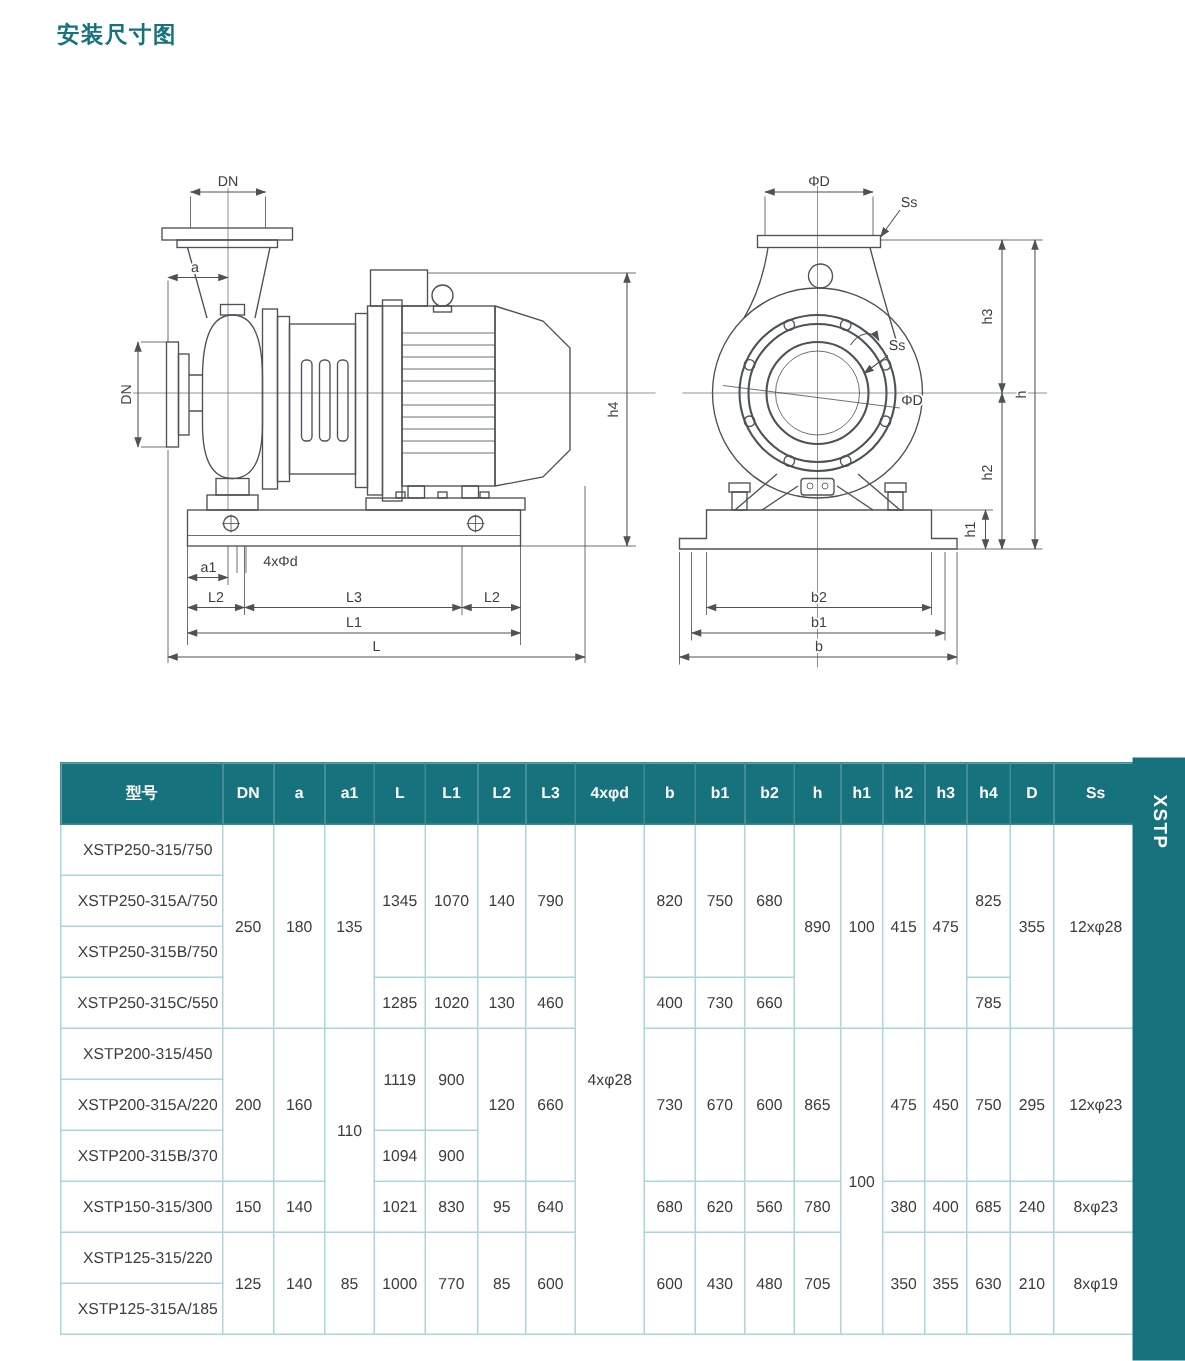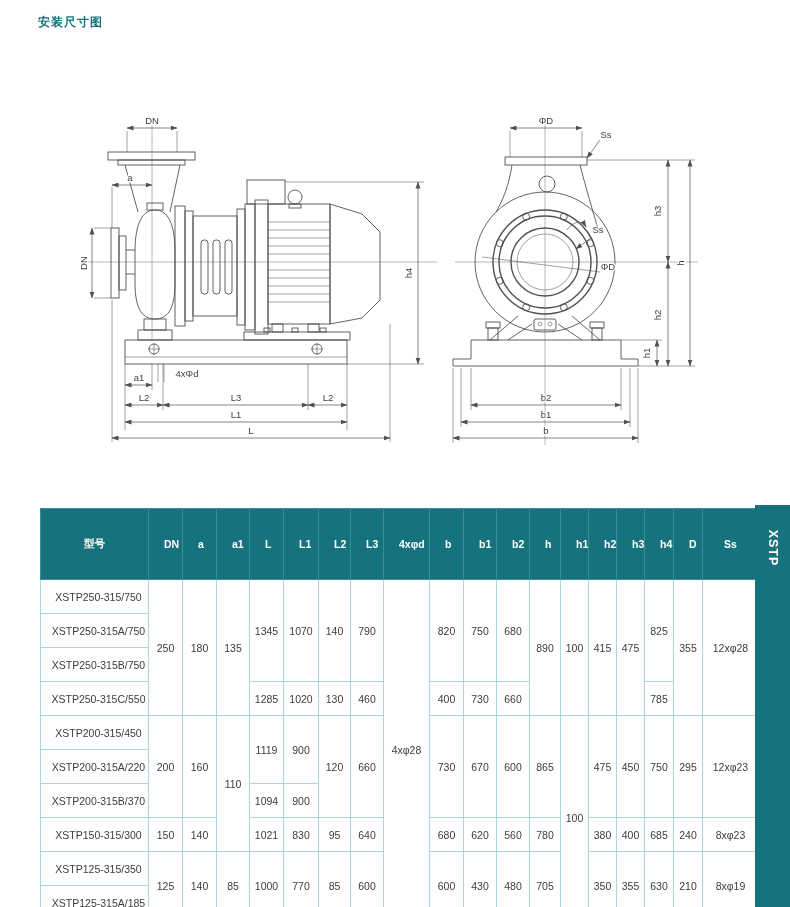--- a/index.html
+++ b/index.html
@@ -1,21 +1,21 @@
 <!DOCTYPE html>
 <html><head>
 <meta charset="utf-8">
 <style>
   html,body{margin:0;padding:0;}
   body{
     width:790px;height:907px;position:relative;background:#ffffff;
     font-family:"Liberation Sans","DejaVu Sans",sans-serif;overflow:hidden;
   }
   .page-title{
-    position:absolute;left:38px;top:14px;font-size:12px;font-weight:bold;
+    position:absolute;left:38px;top:14px;font-size:15px;font-weight:bold;
     color:#16737d;letter-spacing:1px;
   }
   .diagram-wrap{position:absolute;left:40px;top:100px;width:710px;height:360px;}
   svg text.dim{
     font-family:"Liberation Sans","DejaVu Sans",sans-serif;font-size:9.5px;fill:#3a3f44;
     text-anchor:middle;paint-order:stroke;stroke:#ffffff;stroke-width:2.5px;
   }
   .geo{stroke:#4d5257;fill:none;stroke-width:0.9;}
   .geo2{stroke:#4d5257;fill:none;stroke-width:1.4;}
   .thin{stroke:#4d5257;fill:none;stroke-width:0.55;}
@@ -23,21 +23,21 @@
   .dl{stroke:#4d5257;fill:none;stroke-width:0.7;marker-start:url(#as);marker-end:url(#ae);}
   .xl{stroke:#4d5257;fill:none;stroke-width:0.55;}
   .ld{stroke:#4d5257;fill:none;stroke-width:0.7;marker-end:url(#ae);}
 
   .dims-table{
     position:absolute;left:40px;top:508px;width:710px;border-collapse:collapse;
     table-layout:fixed;
   }
   .dims-table th{
     background:#16737d;color:#ffffff;font-size:10.5px;font-weight:bold;
-    height:40px;border:1px solid #3e8c95;padding:15px;text-align:center;
+    height:40px;border:1px solid #3e8c95;padding:0;text-align:center;
   }
   .dims-table td{
     height:33px;border:1px solid #a9d8db;font-size:10.5px;color:#3c3c3c;
     text-align:center;padding:0 1px;background:#ffffff;
   }
   .dims-table td.model{text-align:center;padding-left:9px;font-size:10.5px;}
   .side-tab{
     position:absolute;right:0;top:505px;width:35px;height:402px;background:#16737d;
   }
   .side-tab .tab-text{
@@ -328,21 +328,21 @@
         <td>620</td>
         <td>560</td>
         <td>780</td>
         <td>380</td>
         <td>400</td>
         <td>685</td>
         <td>240</td>
         <td>8xφ23</td>
       </tr>
       <tr>
-        <td class="model">XSTP125-315/350</td>
+        <td class="model">XSTP125-315/220</td>
         <td rowspan="2">125</td>
         <td rowspan="2">140</td>
         <td rowspan="2">85</td>
         <td rowspan="2">1000</td>
         <td rowspan="2">770</td>
         <td rowspan="2">85</td>
         <td rowspan="2">600</td>
         <td rowspan="2">600</td>
         <td rowspan="2">430</td>
         <td rowspan="2">480</td>

